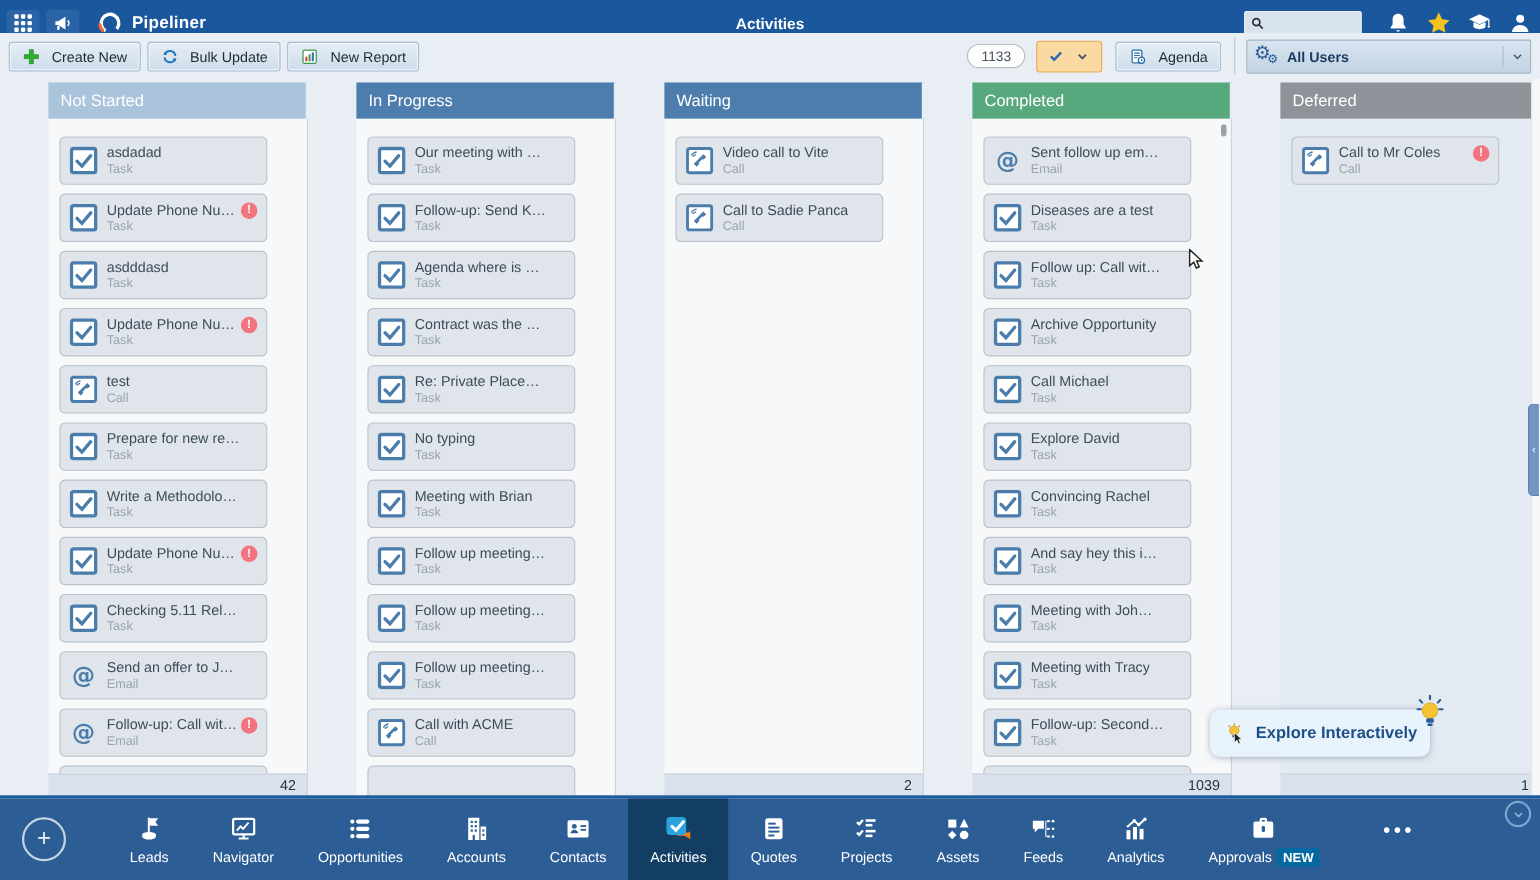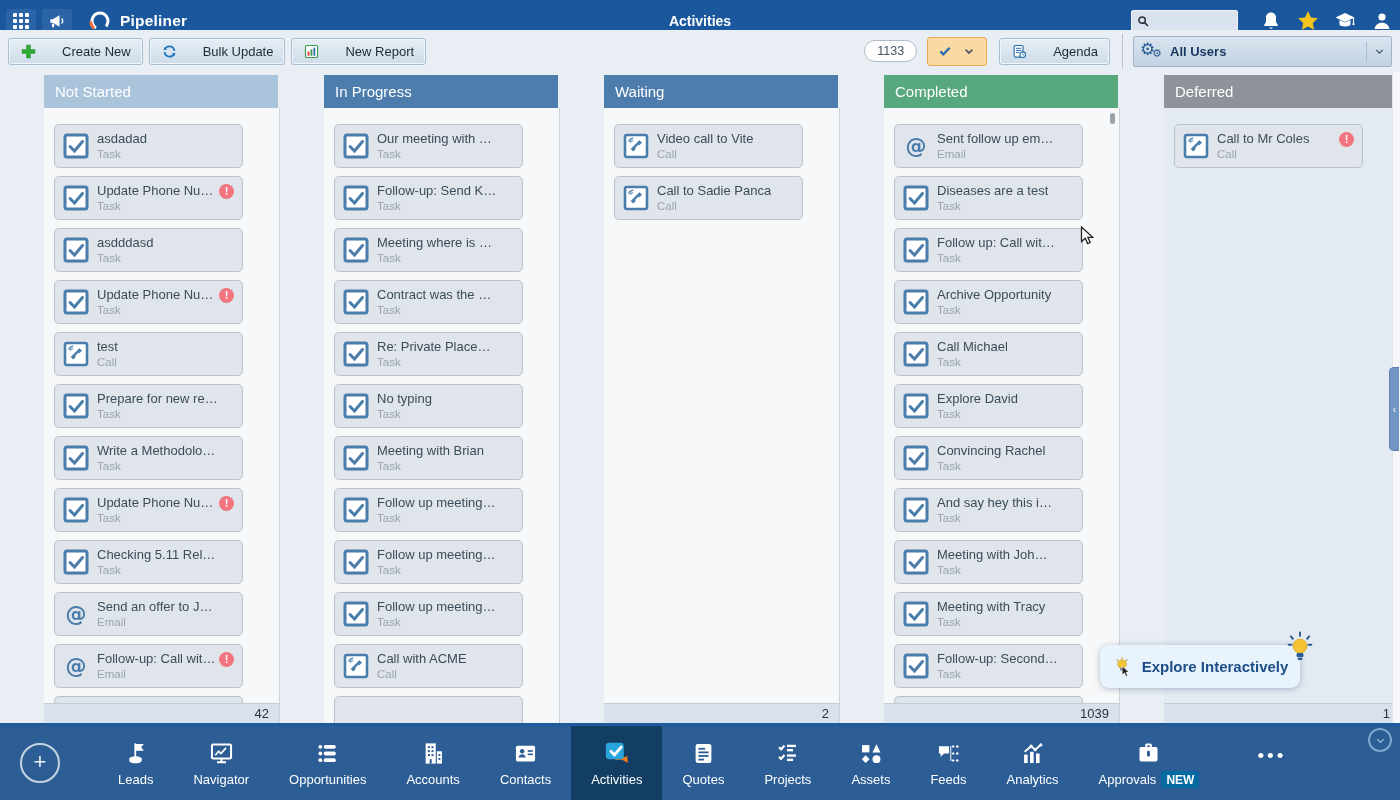--- a/index.html
+++ b/index.html
@@ -16,21 +16,21 @@
   .pagetitle{position:absolute;left:50%;transform:translateX(-50%);font-size:14px;font-weight:600;}
   .tb-right{margin-left:auto;display:flex;align-items:center;height:100%;}
   .searchbox{width:97px;height:21px;background:#d9e3ef;border:1px solid #eef2f7;border-radius:2px;display:flex;align-items:center;padding:0 4px;margin-right:14px;}
   .searchbox svg{width:14px;height:14px;flex:0 0 auto;}
   .searchbox input{border:none;background:transparent;outline:none;width:70px;font-size:12px;color:#222;}
   .tb-ico{width:37px;height:30px;display:flex;align-items:center;justify-content:center;cursor:pointer;}
   .tb-ico svg{width:24px;height:24px;}
 
   
   .toolbar{position:absolute;top:30px;left:0;right:0;height:42px;background:#e9eef4;display:flex;align-items:center;padding:0 8px;box-sizing:border-box;}
-  .tbtn{display:flex;align-items:center;gap:25px;height:27px;padding:0 11px;background:linear-gradient(#e6eef5,#cddcea);border:1px solid #a6bcd1;border-radius:3px;font-size:13px;color:#1f2a33;margin-right:6px;cursor:pointer;box-shadow:0 0 0 1px #f2f6fa inset;}
+  .tbtn{display:flex;align-items:center;gap:10px;height:27px;padding:0 11px;background:linear-gradient(#e6eef5,#cddcea);border:1px solid #a6bcd1;border-radius:3px;font-size:13px;color:#1f2a33;margin-right:6px;cursor:pointer;box-shadow:0 0 0 1px #f2f6fa inset;}
   .tbtn svg{width:17px;height:17px;}
   .tb-rightgrp{margin-left:auto;display:flex;align-items:center;}
   .pillcount{background:#fdfdfd;border:1px solid #b2bec9;border-radius:11px;height:20px;line-height:20px;padding:0 12px;font-size:12.5px;color:#4a5560;margin-right:10px;}
   .checkdd{display:flex;align-items:center;height:27px;width:58px;background:#fbd9a2;border:1px solid #e8aa52;border-radius:3px;margin-right:12px;cursor:pointer;justify-content:space-evenly;}
   .checkdd svg{width:16px;height:16px;}
   .allusers-wrap{border-left:1px solid #b7c2cd;padding-left:10px;margin-left:6px;height:34px;display:flex;align-items:center;}
   .allusers{display:flex;align-items:center;width:257px;height:29px;background:linear-gradient(#d9e4ef,#c2d3e3);border:1px solid #9fb4c8;border-radius:2px;cursor:pointer;}
   .gears{position:relative;width:26px;height:22px;margin-left:6px;color:#2b5d94;}
   .gears .g1{position:absolute;left:0;top:-1px;font-size:17px;}
   .gears .g2{position:absolute;left:12px;top:7px;font-size:11px;}
@@ -421,21 +421,21 @@
   </div>
 
   <div class="card">
     <span class="card-icon">
               <svg viewBox="0 0 26 26">
                 <rect x="2" y="2" width="22" height="22" rx="2" fill="#fff" stroke="#4a7dab" stroke-width="3"></rect>
                 <path d="M7 13.5l4.5 4.5 8-9.5" fill="none" stroke="#4a7dab" stroke-width="3" stroke-linecap="round"></path>
               </svg>
             </span>
     <span class="card-text">
-      <span class="card-title">Meeting where is …</span>
+      <span class="card-title">Agenda where is …</span>
       <span class="card-type">Task</span>
     </span>
 
   </div>
 
   <div class="card">
     <span class="card-icon">
               <svg viewBox="0 0 26 26">
                 <rect x="2" y="2" width="22" height="22" rx="2" fill="#fff" stroke="#4a7dab" stroke-width="3"></rect>
                 <path d="M7 13.5l4.5 4.5 8-9.5" fill="none" stroke="#4a7dab" stroke-width="3" stroke-linecap="round"></path>

